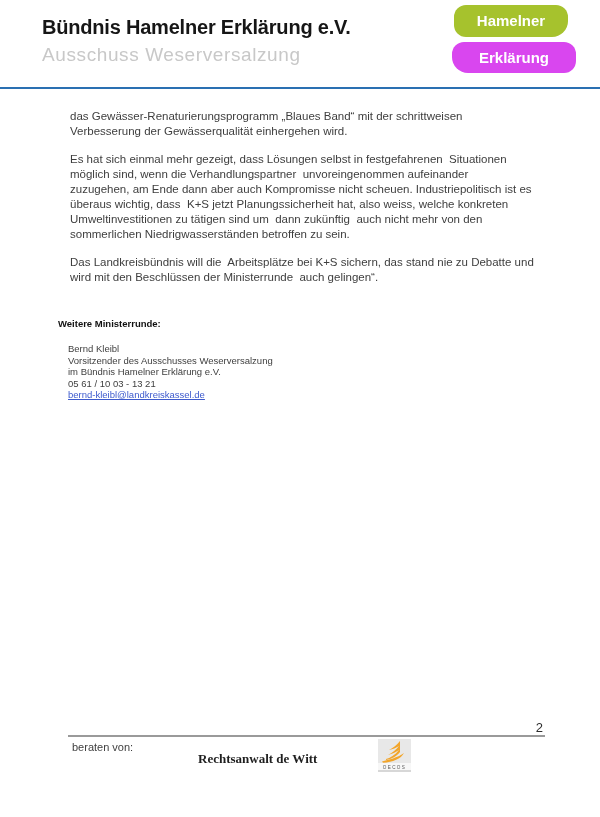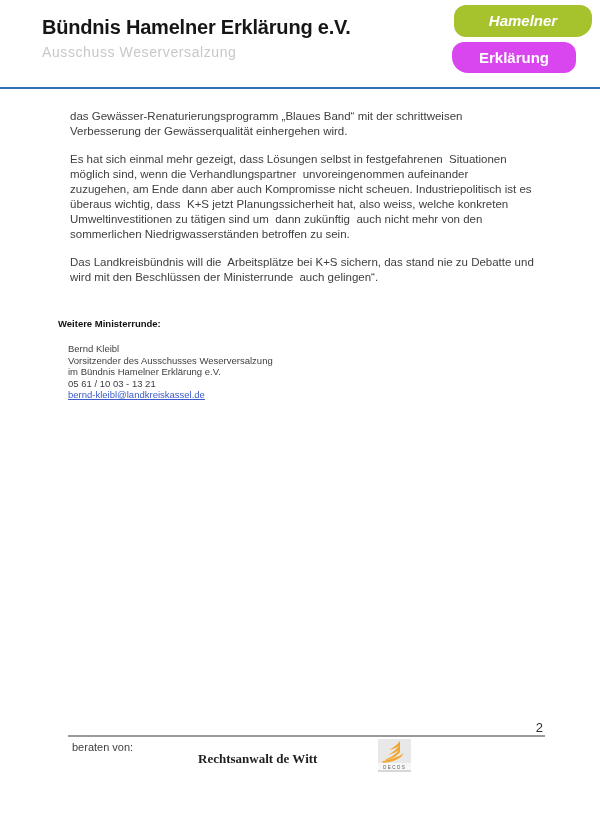--- a/index.html
+++ b/index.html
@@ -2,24 +2,24 @@
 <html><head>
 <meta charset="utf-8">
 <style>
   * { margin:0; padding:0; box-sizing:border-box; }
   html,body { background:#ffffff; }
   body { width:600px; height:817px; font-family:"Liberation Sans", sans-serif; }
   .sheet { position:relative; width:600px; height:817px; background:#fff; overflow:hidden; }
 
   
   .org-title { position:absolute; left:42px; top:16px; font-size:20px; font-weight:bold; color:#161616; letter-spacing:-0.2px; }
-  .org-subtitle { position:absolute; left:42px; top:44px; font-size:14px; color:#c8c8c8; letter-spacing:0.6px; }
+  .org-subtitle { position:absolute; left:42px; top:44px; font-size:19px; color:#c8c8c8; letter-spacing:0.6px; }
   .logo { position:absolute; left:450px; top:4px; width:130px; height:70px; }
   .badge { position:absolute; color:#fff; font-weight:bold; font-size:15px; text-align:center; line-height:31px; }
-  .badge-green { left:4px; top:1px; width:138px; height:32px; border-radius:12px 12px 16px 12px;font-style:italic; }
+  .badge-green { left:4px; top:1px; width:114px; height:32px; border-radius:12px 12px 16px 12px; }
   .badge-blue  { left:2px; top:38px; width:124px; height:31px; border-radius:12px 12px 12px 16px; }
   .header-rule { position:absolute; left:0; top:87px; width:600px; height:2px; }
 
   
   .bodytext { position:absolute; left:70px; top:109px; width:482px; color:#3e3e3e; font-size:11.5px; line-height:15px; }
   .bodytext p { white-space:pre-wrap; margin-bottom:13px; }
 
   .info-heading { position:absolute; left:58px; top:318px; font-size:9.5px; font-weight:bold; color:#111; }
   .contact { position:absolute; left:68px; top:343px; font-size:9.5px; line-height:11.5px; color:#3e3e3e; }
   .contact a { color:#3d5acd; text-decoration:underline; }

